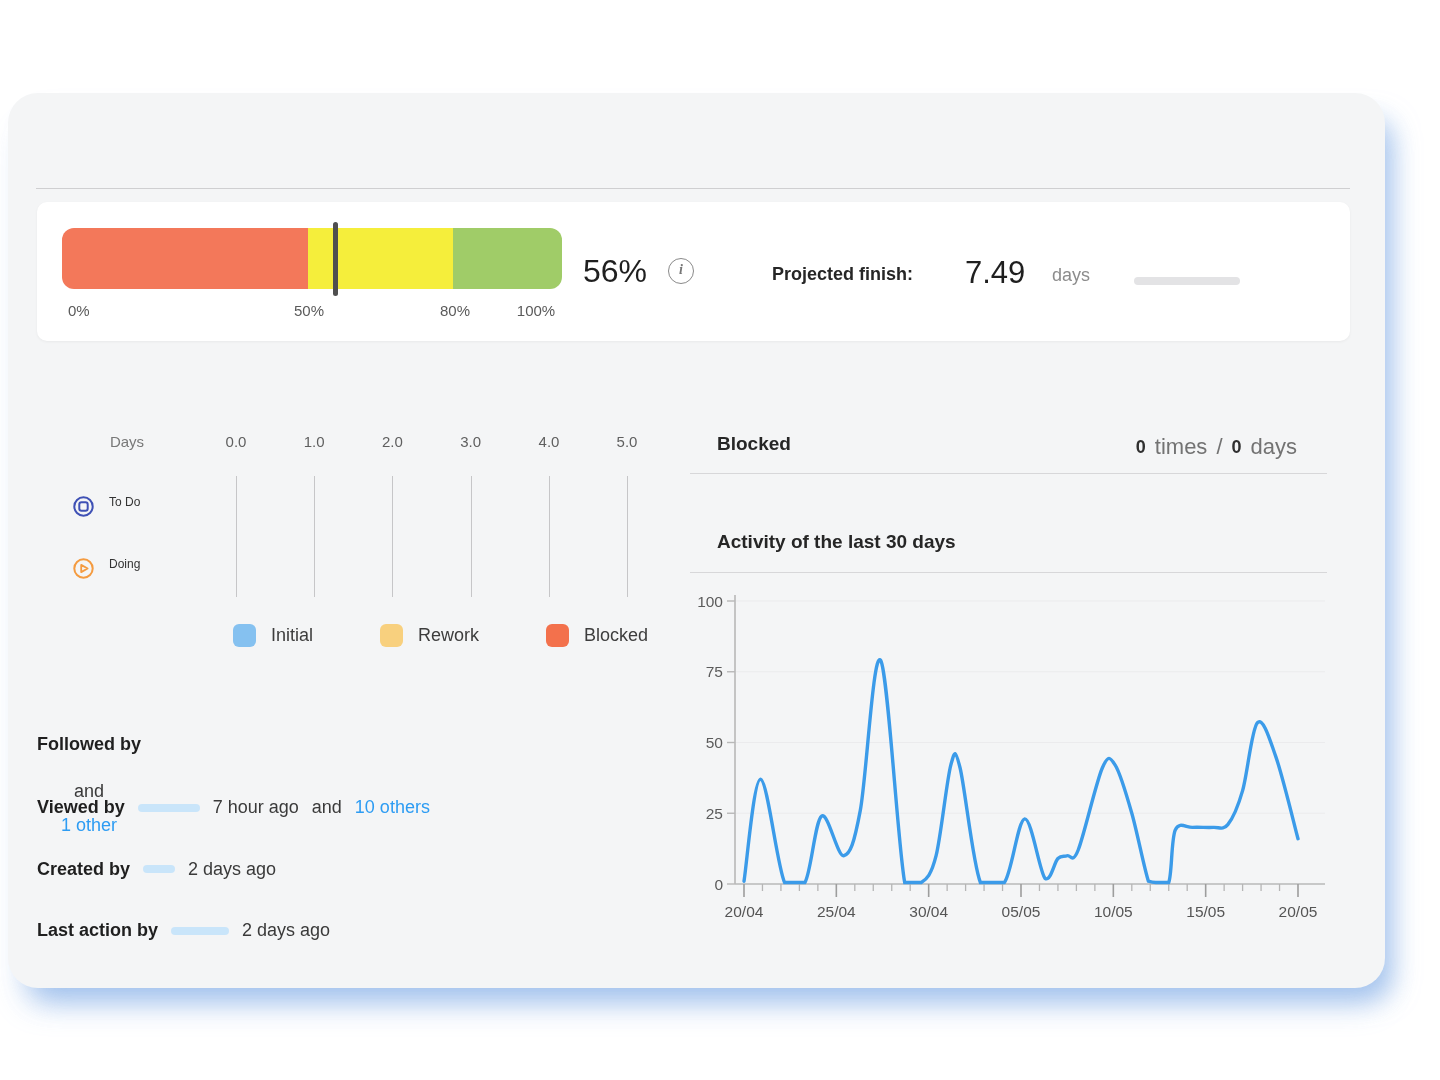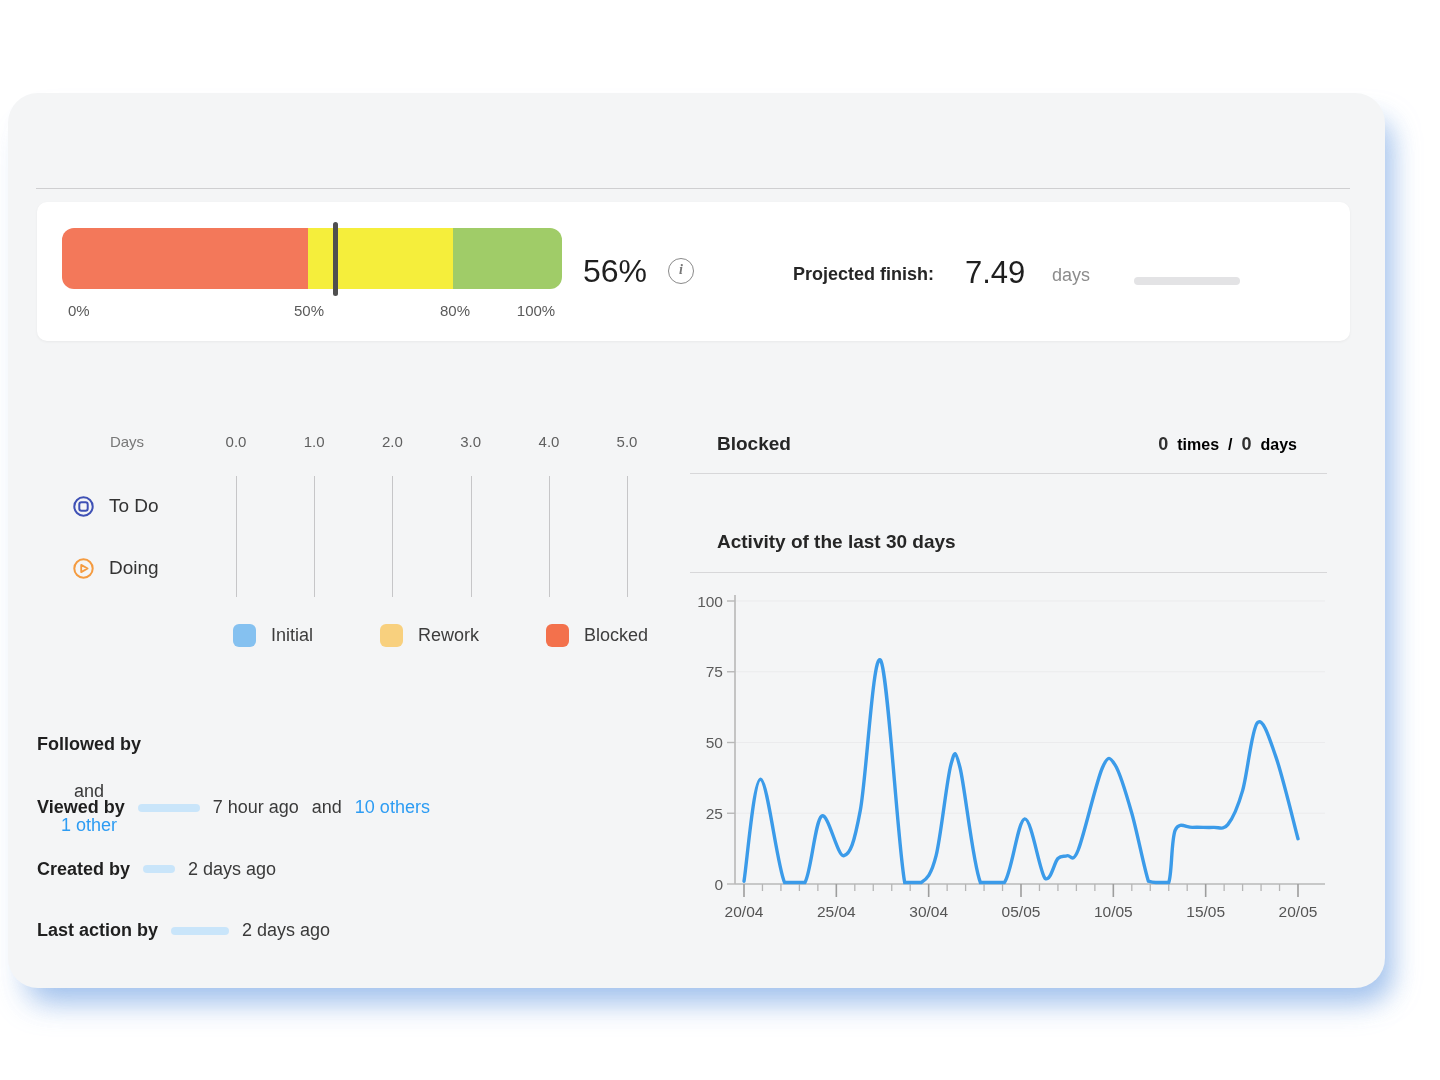--- a/index.html
+++ b/index.html
@@ -15,46 +15,46 @@
     box-shadow:0 1px 3px rgba(0,0,0,.05);}
   .gaugebar{left:25px;top:26px;width:500px;height:61px;border-radius:12px;overflow:hidden;display:flex;}
   .gaugebar .seg{height:100%;}
   .gmarker{top:20px;width:5px;height:74px;border-radius:3px;background:#4f4f4f;}
   .pct-label{top:100px;font-size:15px;color:#5a5a5a;white-space:nowrap;}
   .big-num{font-size:32px;font-weight:400;color:#1f1f1f;}
   .val-56{left:546px;top:51px;}
   .info{left:631px;top:56px;width:26px;height:26px;border:1.6px solid #8a8a8a;border-radius:50%;
     box-sizing:border-box;color:#777;font-size:14px;text-align:center;line-height:22px;
     font-family:"Liberation Serif",serif;font-style:italic;font-weight:700;}
-  .proj-label{left:756px;top:62px;font-size:18px;font-weight:700;color:#262626;}
+  .proj-label{left:735px;top:62px;font-size:18px;font-weight:700;color:#262626;}
   .val-749{left:928px;top:53px;font-size:31px;}
   .proj-unit{left:1015px;top:63px;font-size:18px;color:#8c8c8c;}
   .gray-pill{left:1097px;top:75px;width:106px;height:8px;border-radius:4px;background:#e3e3e5;}
 
   .days-title{left:94px;top:340px;width:50px;text-align:center;font-size:15px;color:#787878;}
   .tl-tick{top:340px;width:50px;margin-left:-25px;text-align:center;font-size:15px;color:#5f5f5f;}
   .tl-grid{top:383px;width:1px;height:121px;background:#c6c6c8;}
   .tl-row-icon{width:21px;height:21px;}
-  .tl-row-label{font-size:19px;color:#333;}
+  .tl-row-label{font-size:12px;color:#333;}
   .legend{left:225px;top:531px;display:flex;align-items:center;gap:67px;}
   .legend-item{display:flex;align-items:center;gap:15px;}
   .legend-swatch{width:23px;height:23px;border-radius:6px;}
   .legend-label{font-size:18px;color:#3d3d3d;}
 
   .meta-row{left:29px;display:flex;align-items:center;gap:13px;height:24px;}
   .meta-label{font-size:18px;font-weight:700;color:#1f1f1f;white-space:nowrap;}
   .meta-pill{height:8px;border-radius:4px;background:#c9e5fa;}
   .meta-text{font-size:18px;color:#3a3a3a;white-space:nowrap;}
   .meta-link{font-size:18px;color:#2d9cf3;white-space:nowrap;cursor:pointer;}
 
   .sec-title{font-size:19px;font-weight:700;color:#262626;}
   .blocked-title{left:709px;top:340px;}
   .blocked-stats{top:341px;right:88px;display:flex;align-items:center;gap:9px;}
   .stat-val{font-size:18px;font-weight:700;color:#303030;}
-  .stat-unit{font-size:16px;color:#000000;font-weight:bold;}
+  .stat-unit{font-size:22px;color:#737373;}
   .div-b1{left:682px;top:380px;width:637px;}
   .activity-title{left:709px;top:438px;}
   .div-b2{left:682px;top:479px;width:637px;}
   svg text{font-family:"Liberation Sans",sans-serif;}
 </style>
 </head>
 <body>
 
 <div class="panel">
 

